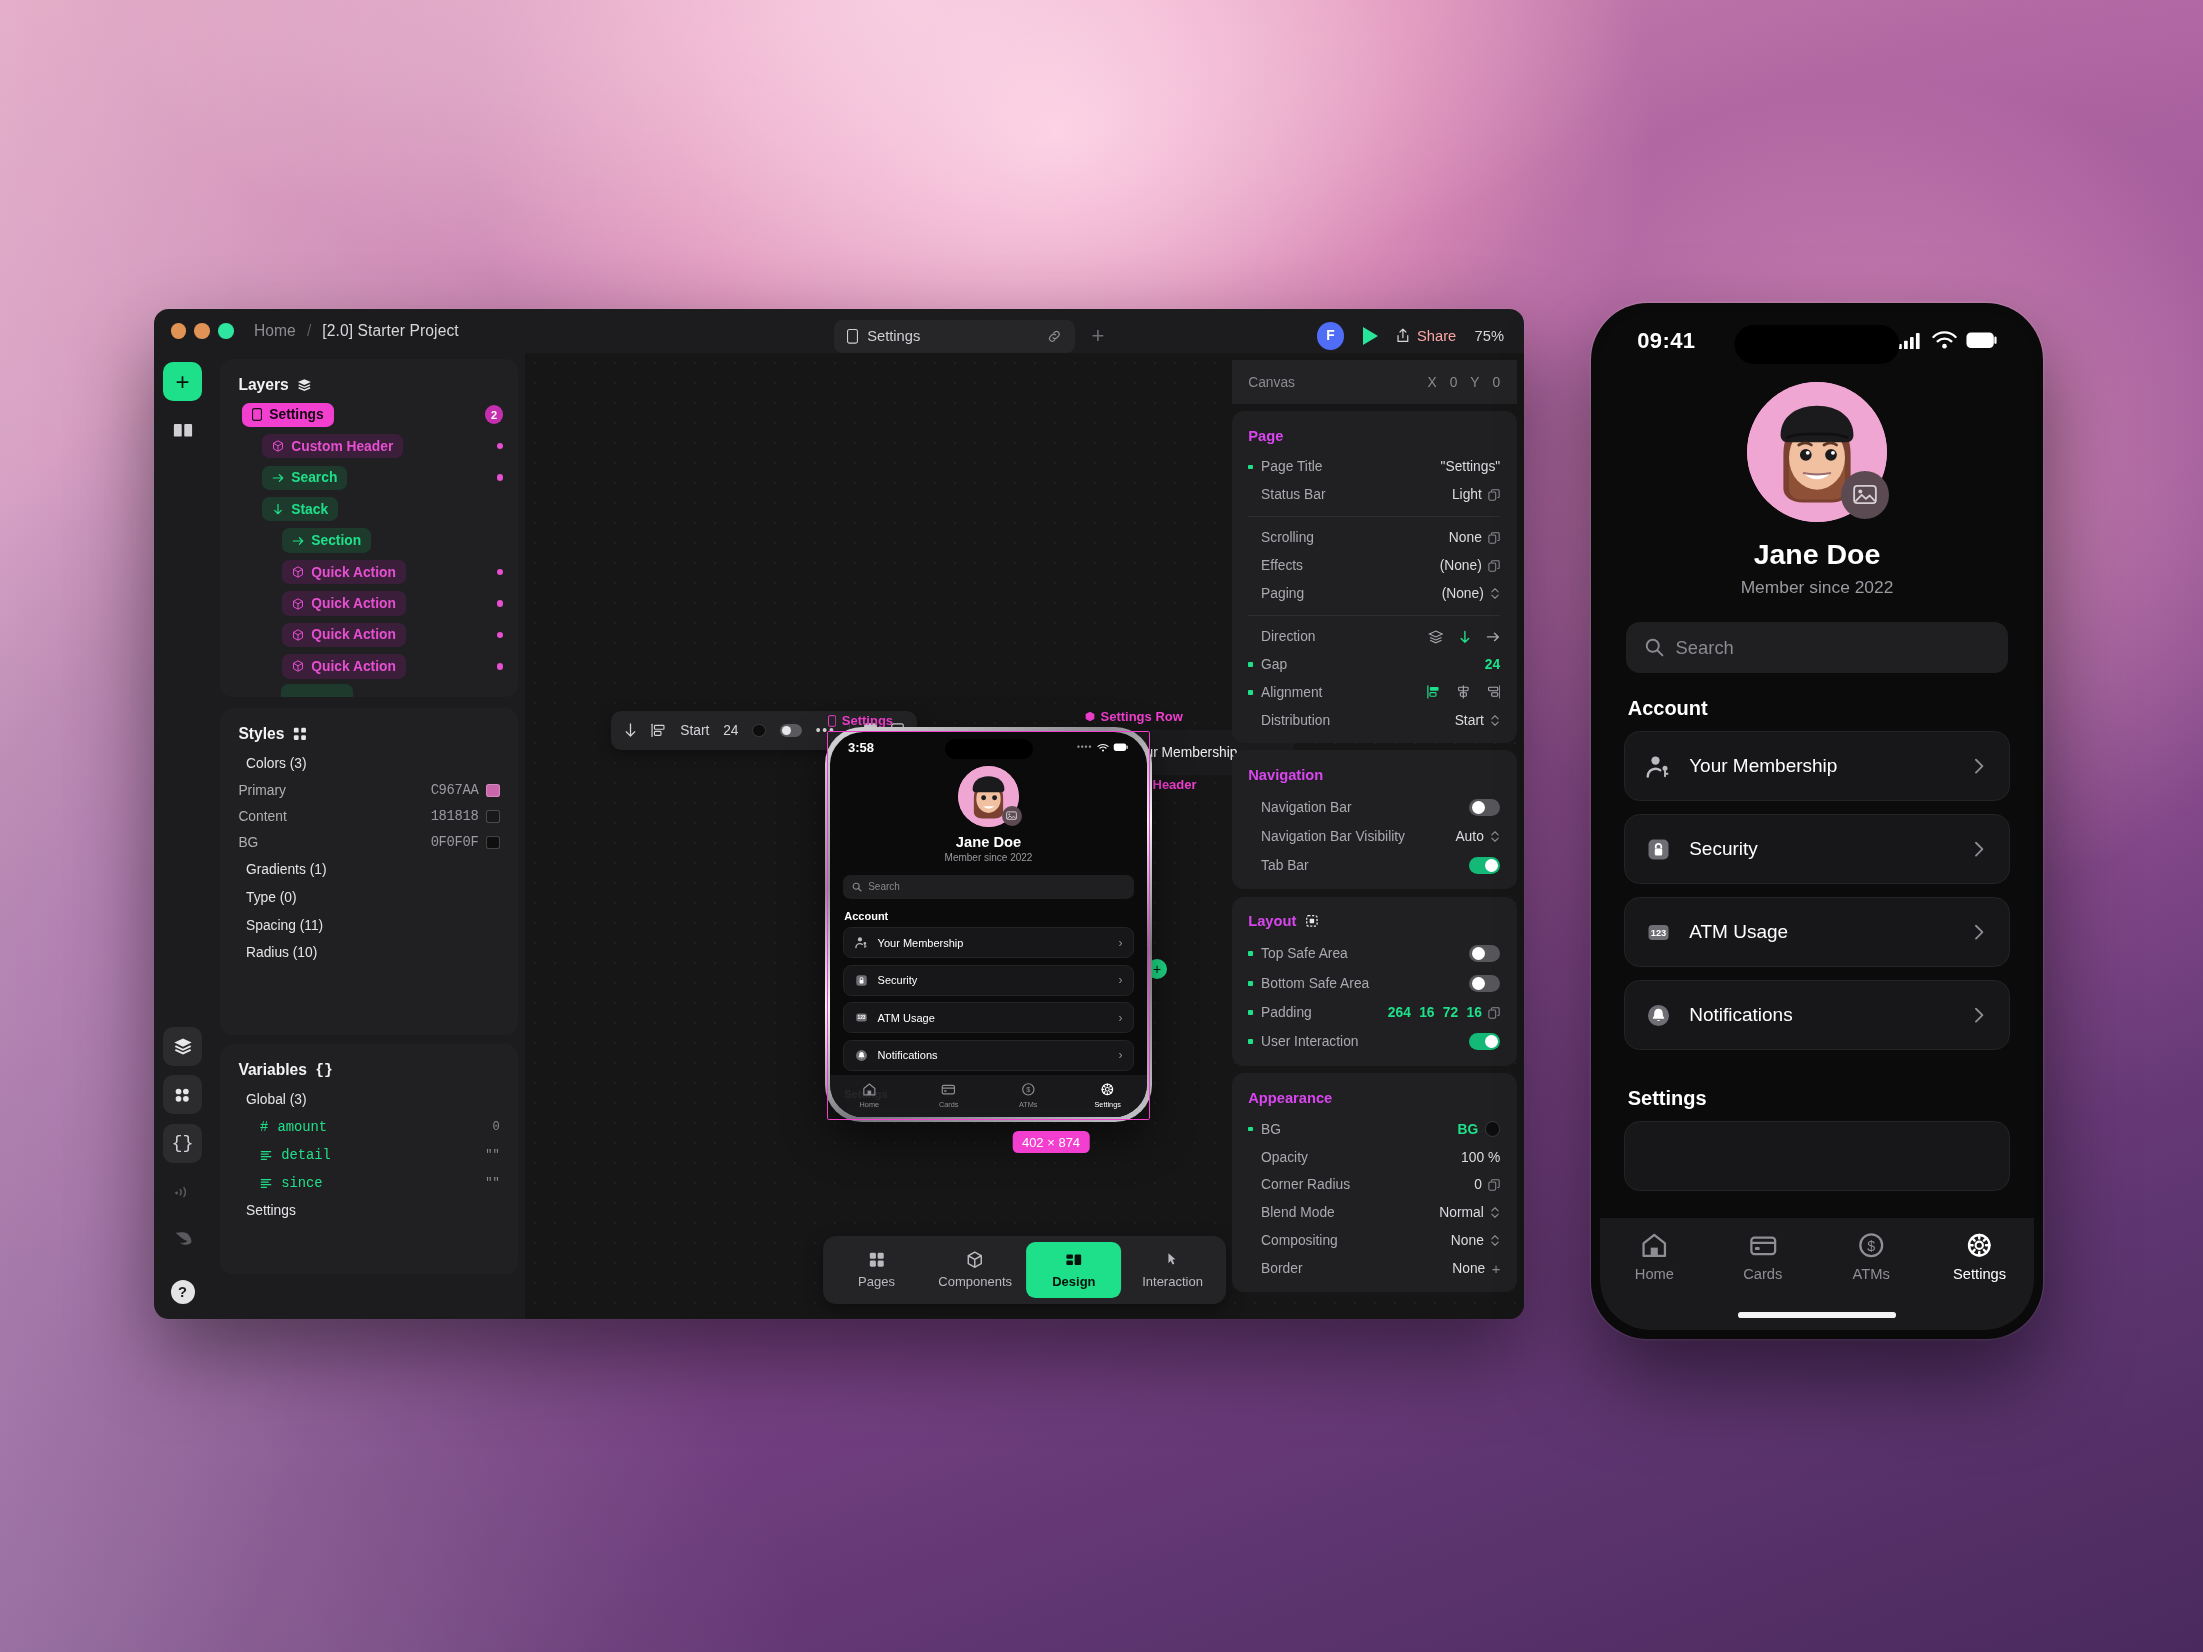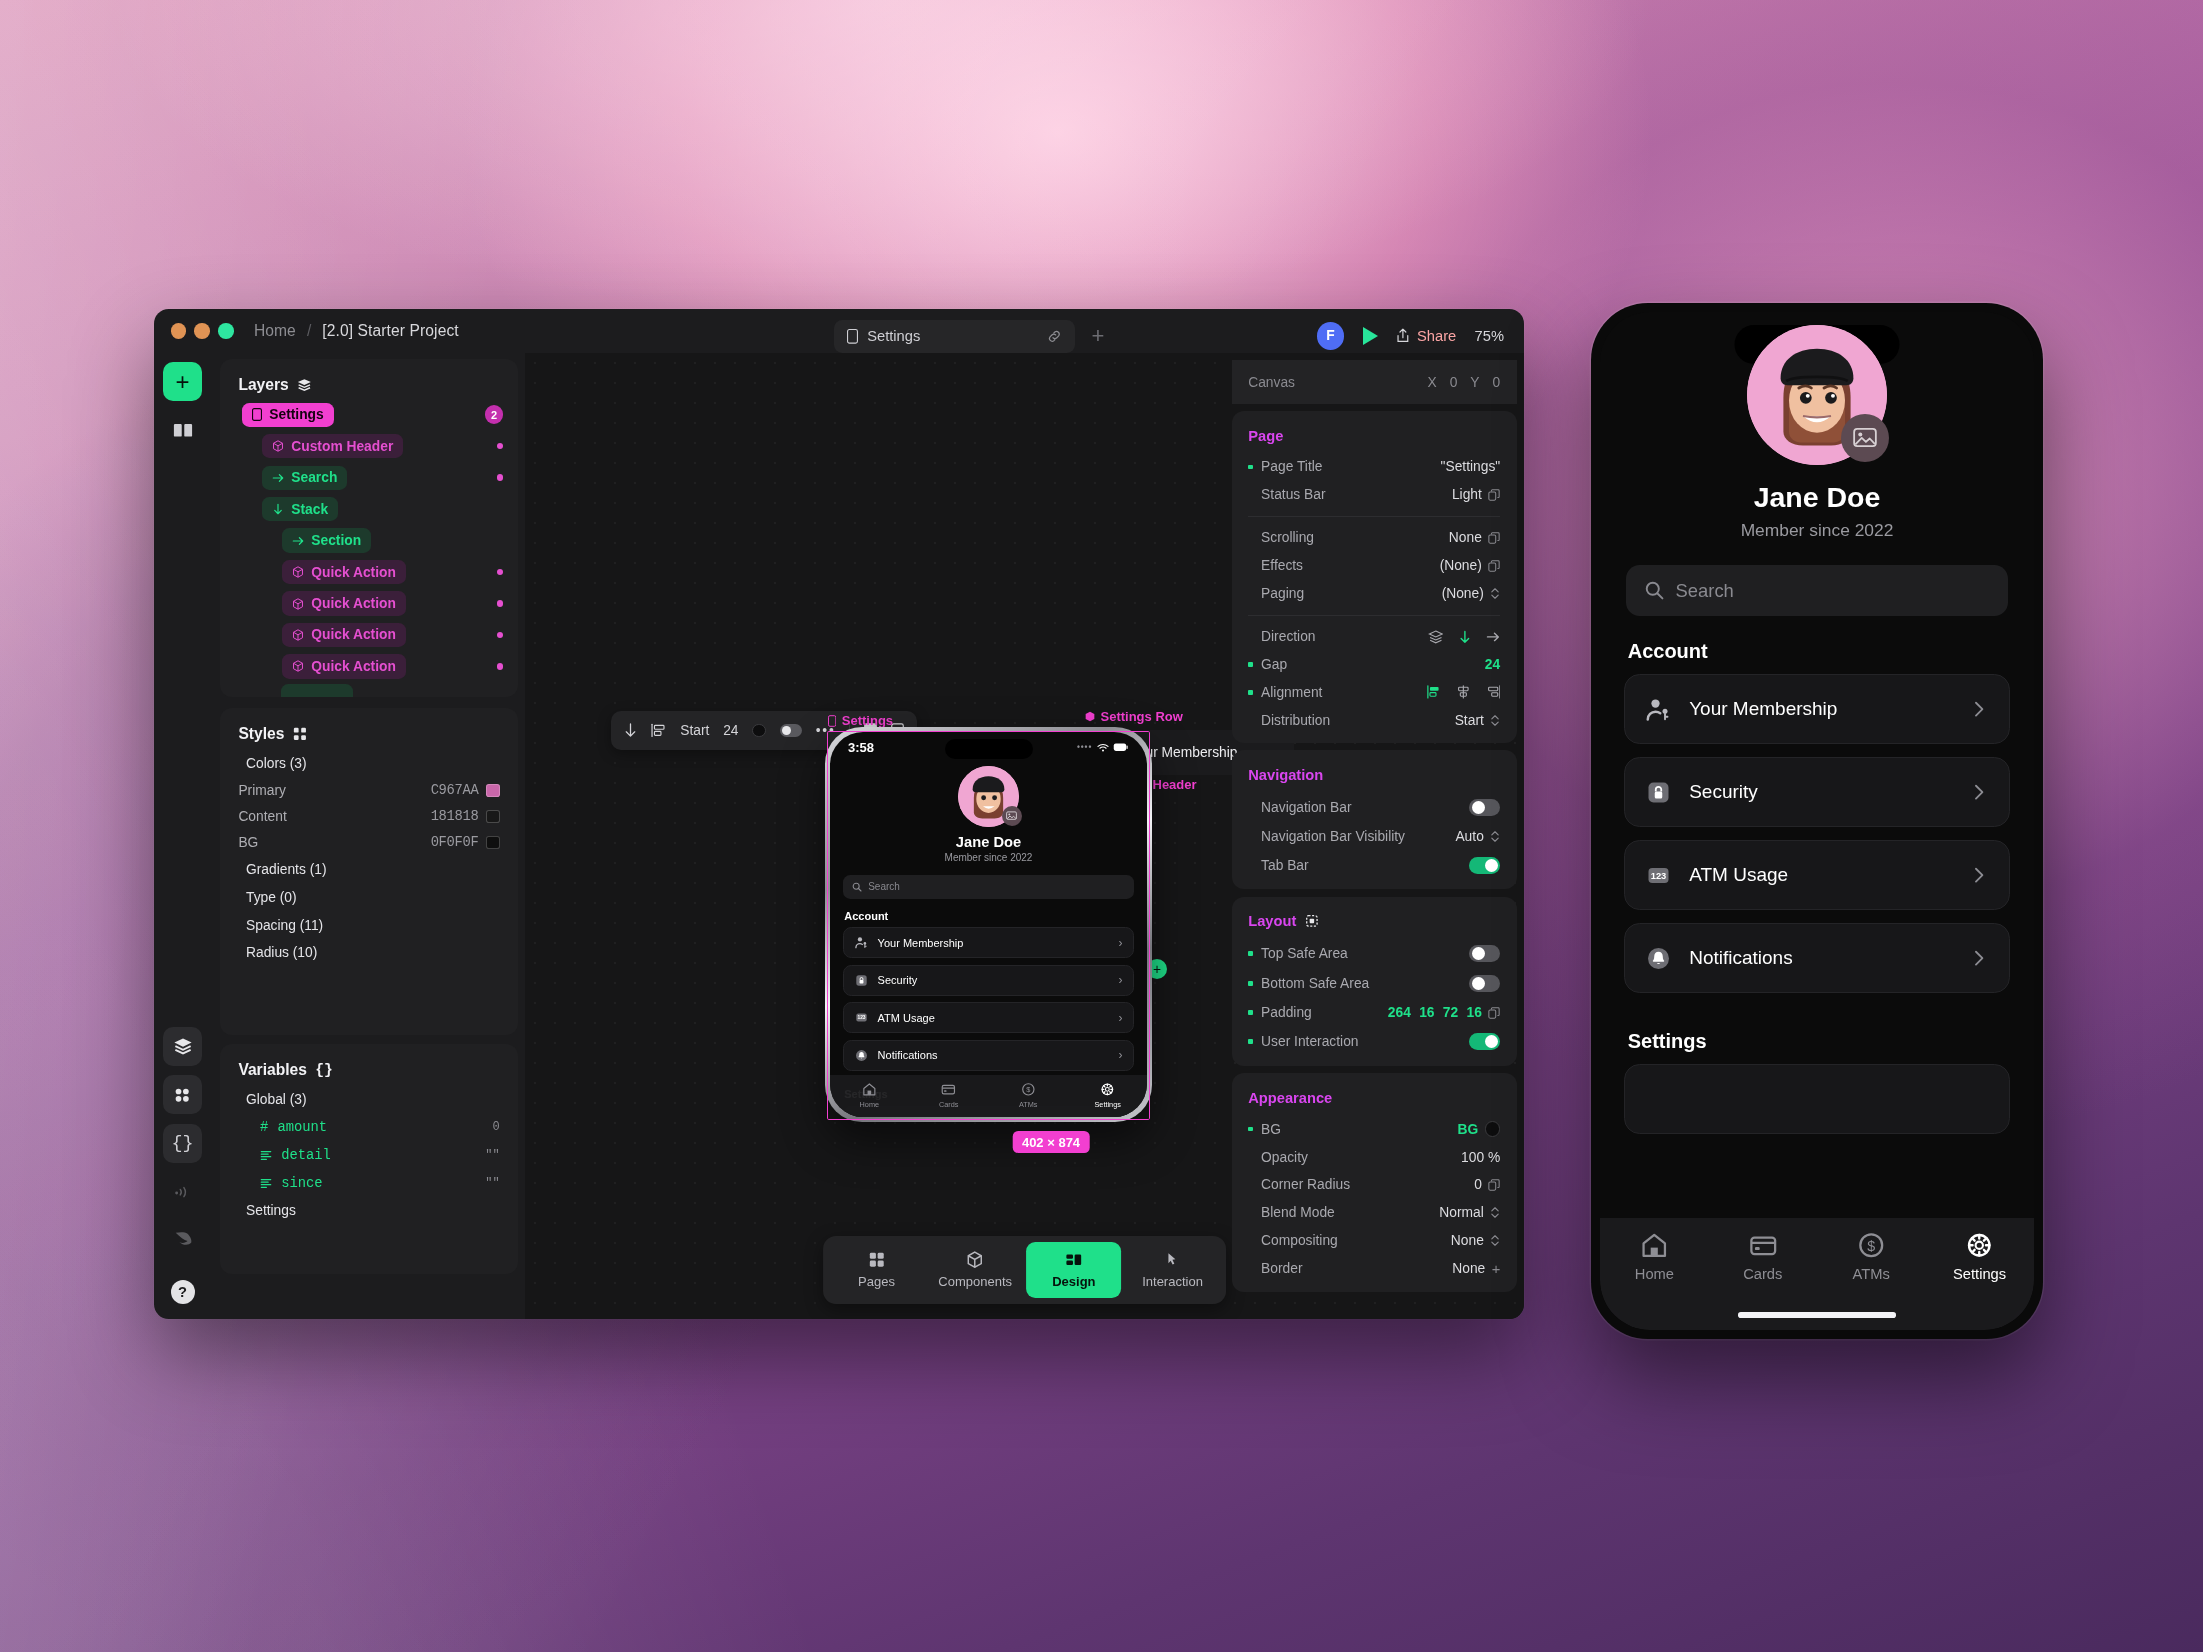--- a/index.html
+++ b/index.html
@@ -127,21 +127,21 @@
     position: absolute; left: 300px; top: 374px; width: 327px; height: 395px;
     border-radius: 37px;
     background: linear-gradient(150deg,#d8d8dc,#8e8e94 28%,#f2f2f5 48%,#75757b 70%,#c6c6cc);
     padding: 4.6px;
     box-shadow: 0 18.4px 40px rgba(0,0,0,0.5);
   }
   #device-screen { width: 100%; height: 100%; border-radius: 33px; background: #0b0b0b; overflow: hidden; position: relative; }
   #device-sel { position: absolute; left: 302px; top: 378px; width: 323px; height: 389px;
                 border: 1.4px solid #f23fd0; border-radius: 1.8px; pointer-events: none; }
   #size-badge { position: absolute; left: 526px; top: 778px; transform: translateX(-50%);
-                background: #f23fd0; color: #fff; font-size: 13px; font-weight: bold;
+                background: #f23fd0; color: #fff; font-size: 13px; font-weight: normal;
                 padding: 3.7px 9.2px; border-radius: 5.5px; white-space: nowrap; }
 
   
   .float-row { position: absolute; background: #1b1b1d; border-radius: 12px;
                display: flex; align-items: center; gap: 13px; padding: 13.8px 16.5px;
                font-size: 13.8px; color: #ededf0; width: 211px; }
 
   
   #dup-card { position: absolute; left: 670px; top: 92px; width: 174px; color: #fff; text-align: center; }
 
@@ -1007,20 +1007,40 @@
             </span>
           </div>
         </div>
       </div>
   </div>
 </div>
 
 <div id="phone">
   <div id="phone-screen">
     <div class="notch"></div>
+    <div class="status-bar">
+      <span class="sb-time">09:41</span>
+      <span class="sb-right">
+        <svg width="24" height="17.4" viewBox="0 0 26 19">
+          <rect x="0" y="13" width="4" height="6" rx="1" fill="#fff"></rect>
+          <rect x="6.5" y="9.5" width="4" height="9.5" rx="1" fill="#fff"></rect>
+          <rect x="13" y="5.5" width="4" height="13.5" rx="1" fill="#fff"></rect>
+          <rect x="19.5" y="1" width="4" height="18" rx="1" fill="#fff"></rect>
+        </svg>
+        <svg width="25" height="18.4" viewBox="0 0 27 20">
+          <path d="M1.5 6.5a17 17 0 0124 0" fill="none" stroke="#fff" stroke-width="2.6" stroke-linecap="round"></path>
+          <path d="M6 11.2a11 11 0 0115 0" fill="none" stroke="#fff" stroke-width="2.6" stroke-linecap="round"></path>
+          <circle cx="13.5" cy="16.5" r="2.5" fill="#fff"></circle>
+        </svg>
+        <svg width="31" height="16.5" viewBox="0 0 34 18">
+          <rect x="0.5" y="0.5" width="30" height="17" rx="5" fill="#fff"></rect>
+          <path d="M32.3 6.2v5.6" stroke="#fff" stroke-width="2.5" stroke-linecap="round"></path>
+        </svg>
+      </span>
+    </div>
 
     <div class="profile">
       <div class="avatar-wrap">
         <div class="avatar-ring">
           <svg viewBox="0 0 100 100" width="140" height="140">
             <circle cx="50" cy="50" r="50" fill="#f0a6d2"></circle>
             <path d="M26 52c0-18 10-28 24-28s24 10 24 28v24c0 6-6 10-14 10H40c-8 0-14-4-14-10z" fill="#7a4030"></path>
             <path d="M30 56c0-14 8-22 20-22s20 8 20 22v20c0 5-4 8-10 8H40c-6 0-10-3-10-8z" fill="#8f5038"></path>
             <ellipse cx="50" cy="54" rx="20" ry="23" fill="#f0c0a0"></ellipse>
             <path d="M24 38c0-13 11-21 26-21s26 8 26 21c0 3-2 5-5 5H29c-3 0-5-2-5-5z" fill="#1b1b1d"></path>

